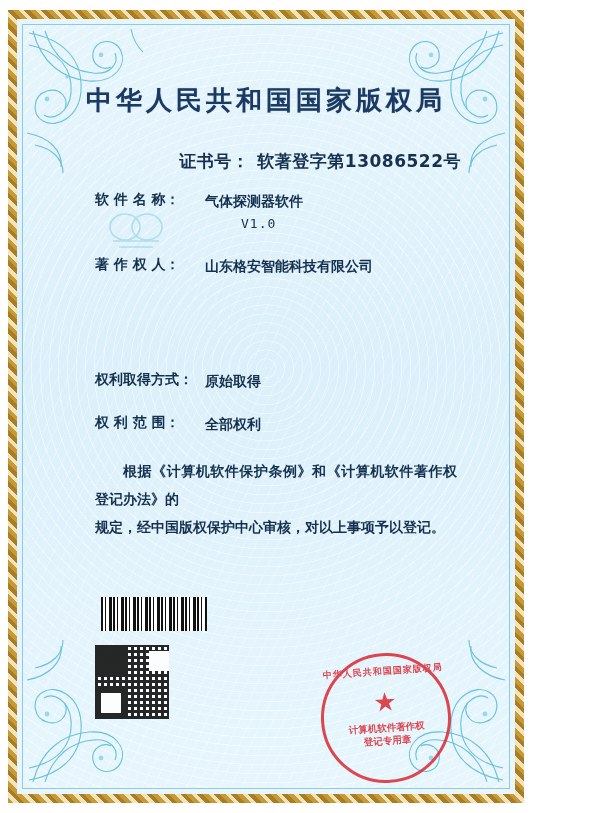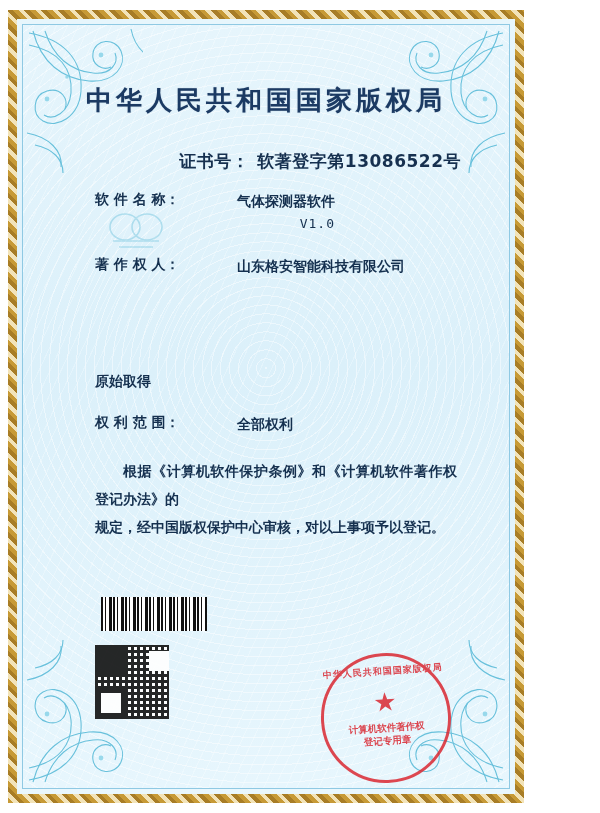--- a/index.html
+++ b/index.html
@@ -128,46 +128,45 @@
   .cert-no .value { font-weight: bold; }
 
   .fields {
     margin-top: 18px;
     padding-left: 38px;
   }
   .field-row {
     display: flex;
     align-items: flex-start;
     margin-bottom: 22px;
-    gap: 32px;
   }
   .field-label {
     width: 110px;
     flex: none;
     font-size: 14px;
     color: #15304f;
     font-family: "DejaVu Serif", serif;
     font-weight: bold;
     letter-spacing: 0px;
   }
   .field-value {
     font-size: 14px;
     color: #15304f;
     font-family: "DejaVu Serif", serif;
     font-weight: bold;
     line-height: 1.5;
-    text-align: right;
   }
   .field-value .sub {
     display: block;
     font-size: 13px;
     font-family: "DejaVu Sans Mono", monospace;
     font-weight: normal;
     letter-spacing: 1px;
     margin-top: 2px;
+    margin-left: 36px;
   }
   .field-value.mono {
     font-family: "DejaVu Sans Mono", monospace;
     font-weight: normal;
     letter-spacing: 0.6px;
     font-size: 13.5px;
   }
 
   .gap-block { height: 72px; }
 
@@ -375,20 +374,21 @@
         </div>
 
         <div class="field-row">
           <div class="field-label">著 作 权 人：</div>
           <div class="field-value">山东格安智能科技有限公司</div>
         </div>
 
         <div class="gap-block"></div>
 
         <div class="field-row">
+          <div class="field-label">权利取得方式：</div>
           <div class="field-value">原始取得</div>
         </div>
 
         <div class="field-row">
           <div class="field-label">权 利 范 围：</div>
           <div class="field-value">全部权利</div>
         </div>
 
 
       </div>

